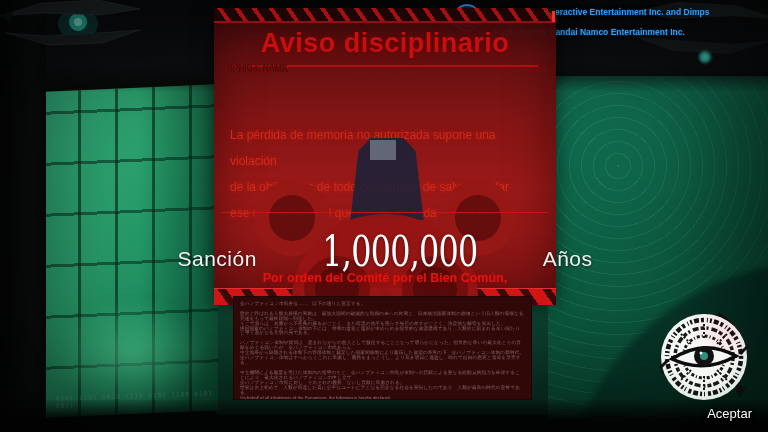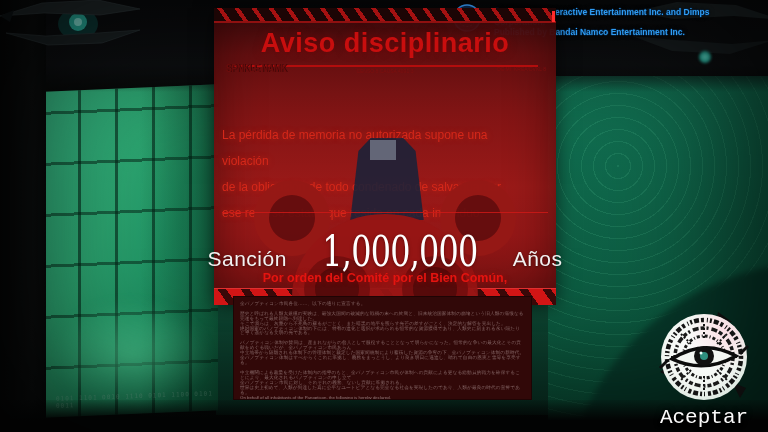--- a/index.html
+++ b/index.html
@@ -59,61 +59,61 @@
     letter-spacing:.5px;text-shadow:0 0 8px rgba(120,0,0,.6);}
   .pt-underline{left:18px;top:57px;width:306px;height:2px;background:#b30d0d;}
   .glitch{color:#6b0d0d;font-weight:bold;filter:blur(.4px);letter-spacing:-.5px;}
   .glitch-left{left:12px;top:55px;font-size:9px;transform:scaleY(1.2);text-shadow:1px 0 #3f0808;}
   .glitch-center{left:0;top:60px;width:100%;text-align:center;font-size:5px;color:#7c0f0f;}
   .glitch-right{right:10px;top:58px;font-size:5px;color:#7c0f0f;}
   .pt-article{left:0;top:66px;width:100%;text-align:center;font-size:17px;font-weight:bold;color:#ee1515;
     letter-spacing:-.4px;text-shadow:0 0 7px rgba(255,40,20,.45);}
   .pt-offense{left:0;top:88px;width:100%;text-align:center;font-size:15px;font-weight:bold;color:#da1313;
     text-shadow:0 0 6px rgba(255,40,20,.4);}
-  .pt-body{left:8px;top:114px;width:300px;font-size:12px;line-height:26px;color:#d5281a;
+  .pt-body{left:16px;top:114px;width:300px;font-size:12px;line-height:26px;color:#d5281a;
     text-shadow:0 0 6px rgba(255,60,30,.35);}
   .pt-body div{position:static;}
 
   
   .emb{z-index:1;}
   .emb-hat{left:122px;top:130px;width:102px;height:82px;background:rgba(21,34,58,.85);
     clip-path:polygon(14% 100%,22% 16%,34% 0,66% 0,78% 16%,86% 100%);}
   .emb-hatband{left:156px;top:132px;width:26px;height:20px;background:rgba(150,160,175,.55);}
   .emb-ear{width:76px;height:76px;border-radius:50%;border:15px solid rgba(155,25,22,.9);
     background:rgba(96,12,13,.9);}
   .emb-ear.l{left:40px;top:172px;} .emb-ear.r{left:226px;top:172px;}
   .emb-head{left:78px;top:206px;width:186px;height:165px;border-radius:50%;background:rgba(150,21,20,.95);}
   .emb-eye{width:66px;height:66px;border-radius:50%;border:11px solid rgba(120,15,15,.95);
     background:rgba(82,9,10,.95);}
   .emb-eye.l{left:90px;top:248px;} .emb-eye.r{left:188px;top:248px;}
 
   .pt-sep{left:8px;top:204px;width:326px;height:1px;background:rgba(205,25,22,.85);z-index:2;}
   .sanction-row{left:0;top:218px;width:100%;display:flex;position:absolute;justify-content:center;
-    align-items:baseline;gap:8px;z-index:2;color:#f2f2f2;}
+    align-items:baseline;gap:38px;z-index:2;color:#f2f2f2;}
   .sanction-row span{position:static;}
   .sanction-label,.sanction-unit{font-size:21px;letter-spacing:.5px;text-shadow:0 1px 3px rgba(0,0,0,.5);}
   .sanction-value{font-family:"DejaVu Serif",serif;font-size:43px;color:#fff;display:inline-block;
     transform:scaleX(.74);letter-spacing:-1px;text-shadow:0 1px 4px rgba(60,0,0,.6);}
   .pt-authority{left:0;top:263px;width:100%;text-align:center;font-size:12.5px;font-weight:bold;color:#e41410;
     z-index:2;text-shadow:0 0 5px rgba(180,10,5,.5);}
 
   
   .decl{left:19px;top:288px;width:299px;height:104px;background:#310808;border:1px solid #1e0404;
     overflow:hidden;z-index:3;padding:4px 6px;}
   .decl-inner{position:static;display:block;transform:scale(.62);transform-origin:0 0;width:161%;}
   .decl-inner div{position:static;white-space:normal;}
   .jp-line{font-family:"DejaVu Sans",sans-serif;font-size:7.5px;line-height:8px;
     color:rgba(195,172,172,.55);letter-spacing:.2px;}
   .en-line{font-size:7px;line-height:8px;color:rgba(205,188,188,.62);}
   .decl-scrollbar{right:1px;top:3px;width:3px;height:11px;background:#ff2b2b;z-index:4;}
 
   
   .accept{left:656px;top:310px;width:96px;height:116px;cursor:pointer;}
-  .accept-label{left:0;top:96px;width:100%;text-align:center;color:#fafafa;font-size:21px;
-    text-shadow:0 1px 3px #000,0 0 6px rgba(0,0,0,.8);font-family:Liberation Mono, monospace;}
+  .accept-label{left:0;top:96px;width:100%;text-align:right;color:#fafafa;font-size:13px;
+    text-shadow:0 1px 3px #000,0 0 6px rgba(0,0,0,.8);}
   .seal-svg{left:2px;top:0;}
 </style>
 </head>
 <body>
 
 <div class="stage">
 
   <div class="bg">
     <div class="backwall"></div>
     <div class="wall-left"></div>

